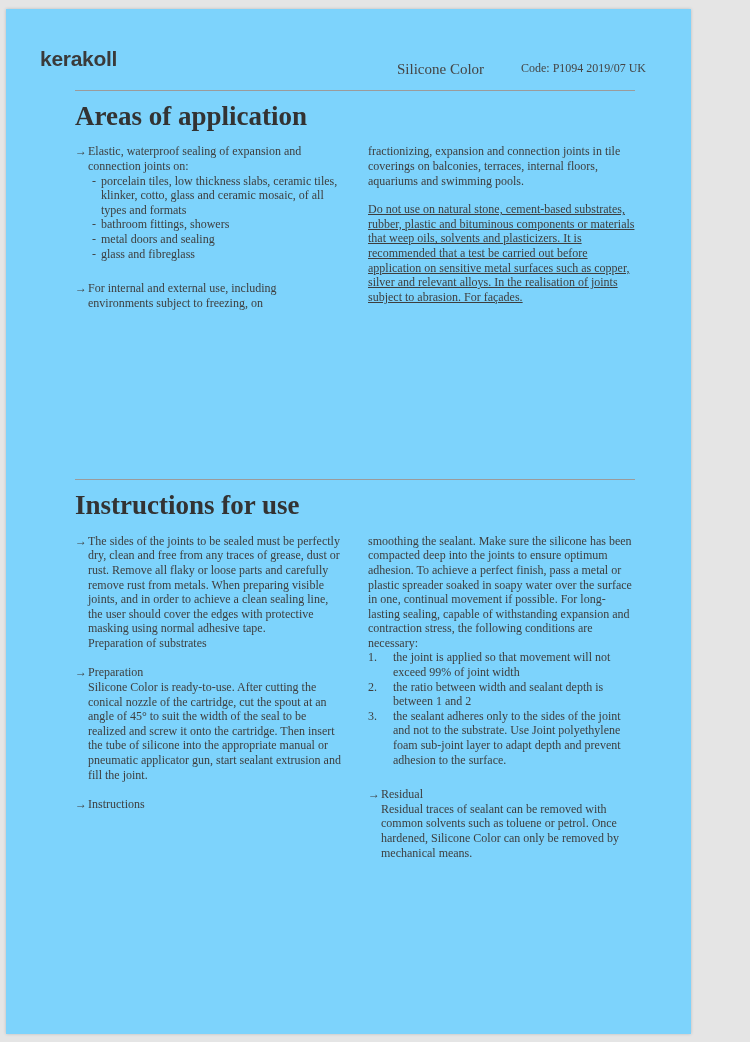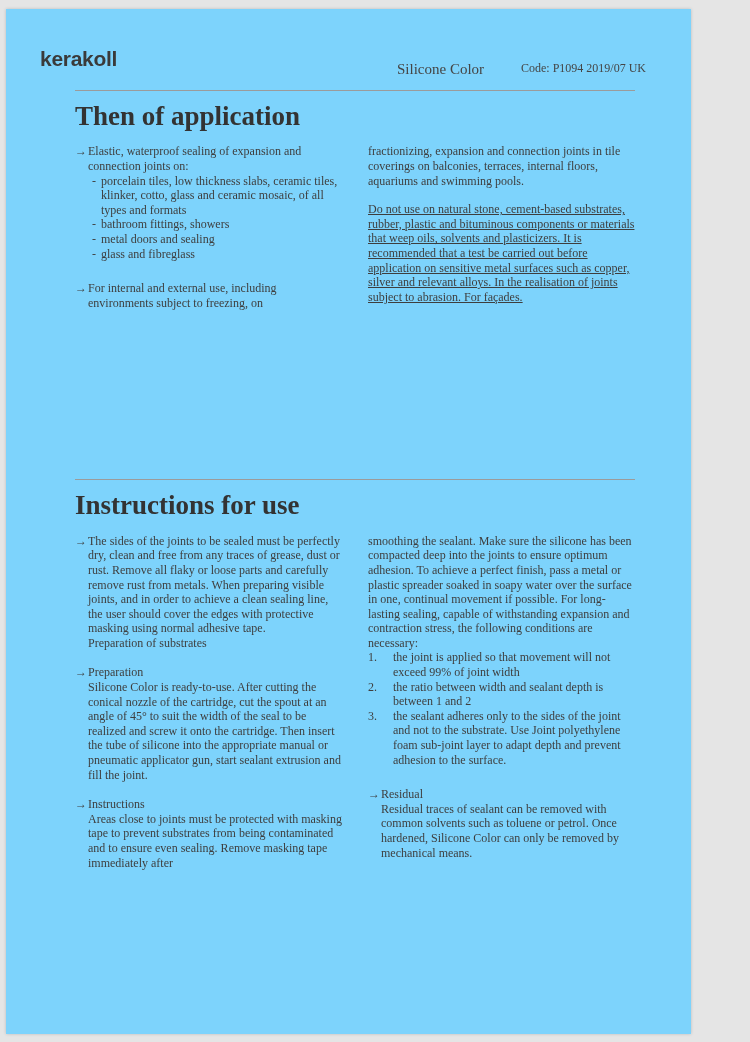--- a/index.html
+++ b/index.html
@@ -82,21 +82,21 @@
 
   <div class="doc-header">
     <div class="brand">kerakoll</div>
     <div class="doc-title-center">Silicone Color</div>
     <div class="doc-code">Code: P1094 2019/07 UK</div>
   </div>
 
   <hr class="rule">
 
   <section>
-    <h1>Then of application</h1>
+    <h1>Areas of application</h1>
     <div class="cols">
       <div class="col">
         <div class="bullet">
           <span class="marker">→</span>
           <div class="bullet-body">
             <p>Elastic, waterproof sealing of expansion and connection joints on:</p>
             <div class="sub-list">
               <div class="sub-item">
                 <span class="dash">-</span>
                 <p>porcelain tiles, low thickness slabs, ceramic tiles, klinker, cotto, glass and ceramic mosaic, of all types and formats</p>
@@ -147,21 +147,20 @@
           <span class="marker">→</span>
           <div class="bullet-body">
             <p>Preparation</p>
             <p>Silicone Color is ready-to-use. After cutting the conical nozzle of the cartridge, cut the spout at an angle of 45° to suit the width of the seal to be realized and screw it onto the cartridge. Then insert the tube of silicone into the appropriate manual or pneumatic applicator gun, start sealant extrusion and fill the joint.</p>
           </div>
         </div>
         <div class="bullet iblock">
           <span class="marker">→</span>
           <div class="bullet-body">
             <p>Instructions</p>
-            <p>Areas close to joints must be protected with masking tape to prevent substrates from being contaminated and to ensure even sealing. Remove masking tape immediately after</p>
           </div>
         </div>
       </div>
       <div class="col">
         <p>smoothing the sealant. Make sure the silicone has been compacted deep into the joints to ensure optimum adhesion. To achieve a perfect finish, pass a metal or plastic spreader soaked in soapy water over the surface in one, continual movement if possible. For long-lasting sealing, capable of withstanding expansion and contraction stress, the following conditions are necessary:</p>
         <div class="conditions">
           <div class="num-item">
             <span class="num">1.</span>
             <p>the joint is applied so that movement will not exceed 99% of joint width</p>
           </div>

